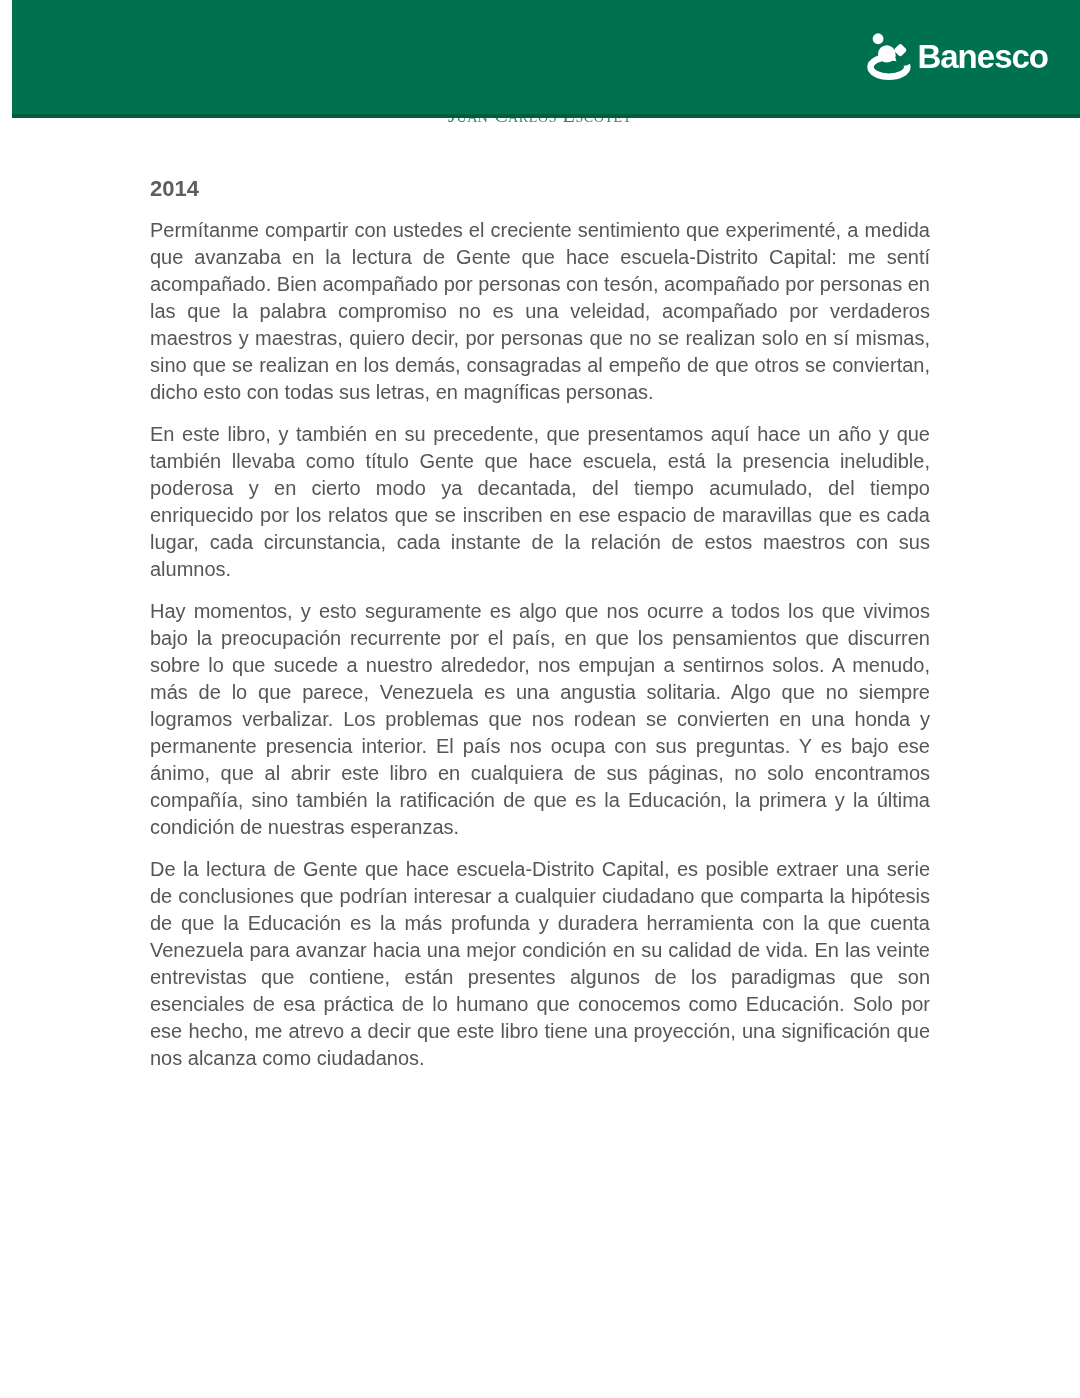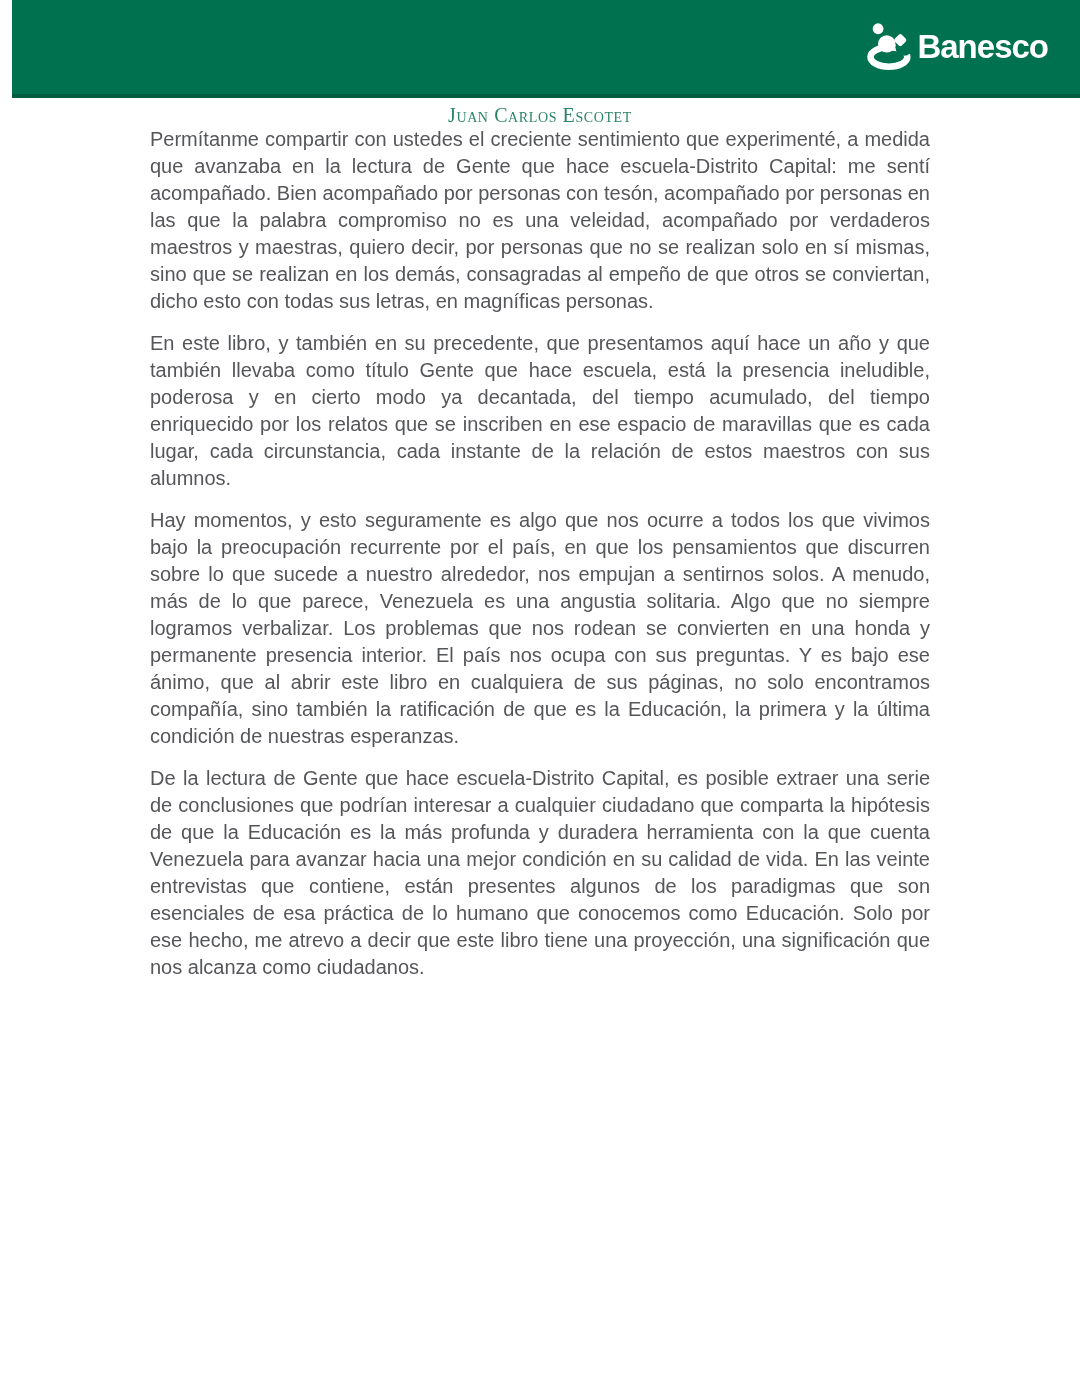--- a/index.html
+++ b/index.html
@@ -18,21 +18,21 @@
     position: absolute;
     inset: 0;
     background: #ffffff;
   }
   
   .banner {
     position: absolute;
     top: 0;
     left: 12px;
     right: 0;
-    height: 98px;
+    height: 118px;
     background: #00714e;
     border-bottom: 4px solid #025c40;
     display: flex;
     align-items: center;
     justify-content: flex-end;
     padding-right: 32px;
     box-sizing: border-box;
   }
   .logo {
     display: flex;
@@ -108,20 +108,21 @@
       </svg>
       <span class="logo-text">Banesco</span>
     </div>
   </header>
 
   <main>
     <h1 class="doc-title">Presentación del Libro “Gente que hace Escuela” Distrito Capital</h1>
 
     <h2 class="doc-author">Juan Carlos Escotet</h2>
 
+    <h3 class="year-heading">2014</h3>
 
     <p class="para">Permítanme compartir con ustedes el creciente sentimiento que experimenté, a medida que avanzaba en la lectura de Gente que hace escuela-Distrito Capital: me sentí acompañado. Bien acompañado por personas con tesón, acompañado por personas en las que la palabra compromiso no es una veleidad, acompañado por verdaderos maestros y maestras, quiero decir, por personas que no se realizan solo en sí mismas, sino que se realizan en los demás, consagradas al empeño de que otros se conviertan, dicho esto con todas sus letras, en magníficas personas.</p>
 
     <p class="para">En este libro, y también en su precedente, que presentamos aquí hace un año y que también llevaba como título Gente que hace escuela, está la presencia ineludible, poderosa y en cierto modo ya decantada, del tiempo acumulado, del tiempo enriquecido por los relatos que se inscriben en ese espacio de maravillas que es cada lugar, cada circunstancia, cada instante de la relación de estos maestros con sus alumnos.</p>
 
     <p class="para">Hay momentos, y esto seguramente es algo que nos ocurre a todos los que vivimos bajo la preocupación recurrente por el país, en que los pensamientos que discurren sobre lo que sucede a nuestro alrededor, nos empujan a sentirnos solos. A menudo, más de lo que parece, Venezuela es una angustia solitaria. Algo que no siempre logramos verbalizar. Los problemas que nos rodean se convierten en una honda y permanente presencia interior. El país nos ocupa con sus preguntas. Y es bajo ese ánimo, que al abrir este libro en cualquiera de sus páginas, no solo encontramos compañía, sino también la ratificación de que es la Educación, la primera y la última condición de nuestras esperanzas.</p>
 
     <p class="para">De la lectura de Gente que hace escuela-Distrito Capital, es posible extraer una serie de conclusiones que podrían interesar a cualquier ciudadano que comparta la hipótesis de que la Educación es la más profunda y duradera herramienta con la que cuenta Venezuela para avanzar hacia una mejor condición en su calidad de vida. En las veinte entrevistas que contiene, están presentes algunos de los paradigmas que son esenciales de esa práctica de lo humano que conocemos como Educación. Solo por ese hecho, me atrevo a decir que este libro tiene una proyección, una significación que nos alcanza como ciudadanos.</p>
   </main>
 

